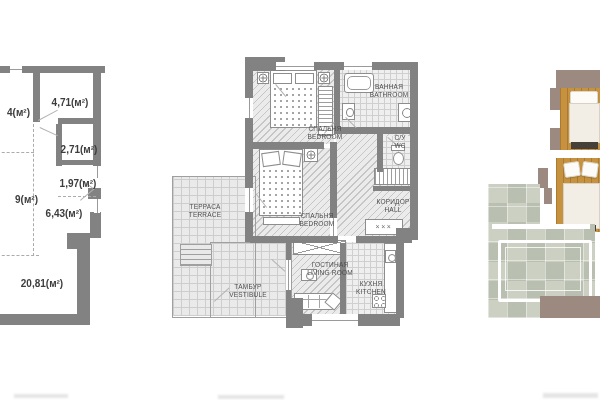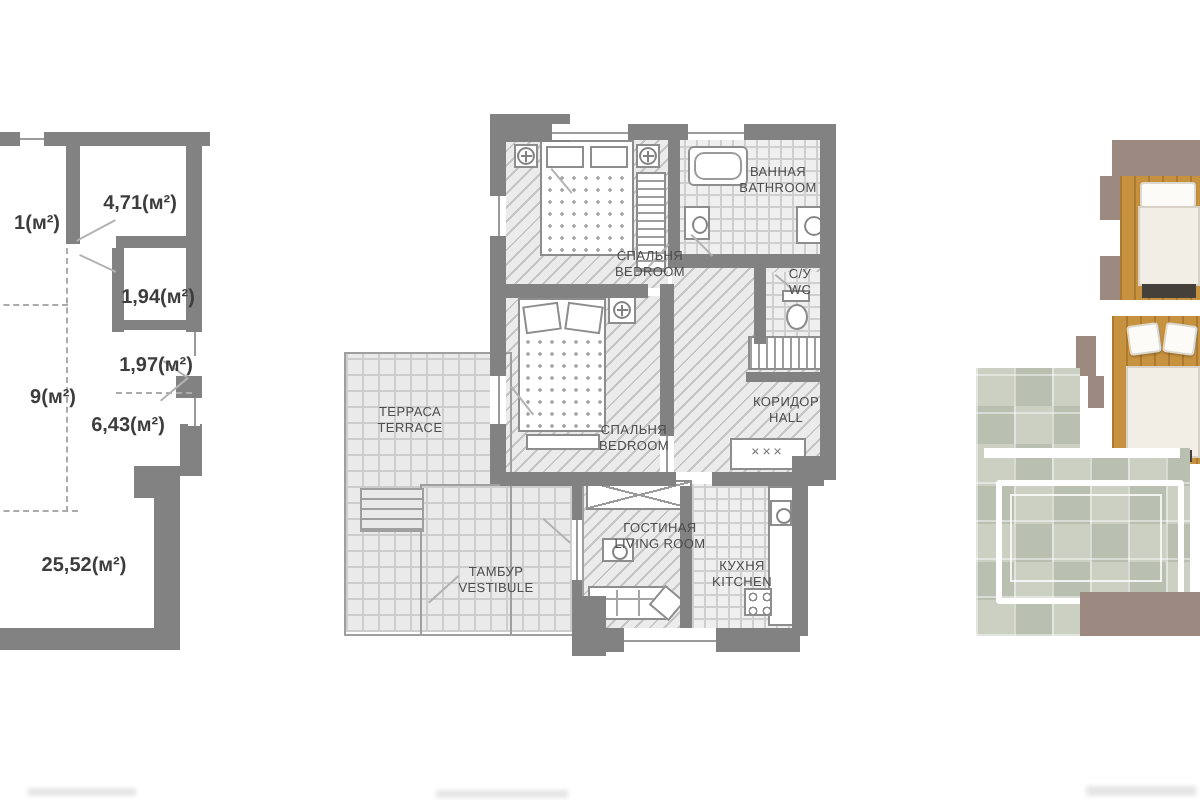--- a/index.html
+++ b/index.html
@@ -96,27 +96,27 @@
       </div>
     <div class="sub" id="l-open">
         <div class="win-h" style="left: 10px; top: 66px; width: 12px; height: 7px;"></div>
         <div class="win-v" style="left: 93px; top: 166px; width: 8px; height: 12px;"></div>
         <div class="win-v" style="left: 94px; top: 199px; width: 6px; height: 14px;"></div>
         <div class="door" style="left: 38px; top: 120px; width: 22px; height: 1px; transform: rotate(-28deg);"></div>
         <div class="door" style="left: 40px; top: 127px; width: 20px; height: 1px; transform: rotate(25deg);"></div>
         <div class="door" style="left: 82px; top: 180px; width: 14px; height: 1px; transform: rotate(35deg);"></div>
         <div class="door" style="left: 80px; top: 200px; width: 18px; height: 1px; transform: rotate(-40deg);"></div>
       </div>
-    <div class="llabel cut" style="left:30px;top:112px">1(м²)</div>
+    <div class="llabel cut" style="left:30px;top:112px">4(м²)</div>
     <div class="llabel" style="left:70px;top:102px">4,71(м²)</div>
-    <div class="llabel" style="left:79px;top:149px">1,94(м²)</div>
+    <div class="llabel" style="left:79px;top:149px">2,71(м²)</div>
     <div class="llabel" style="left:78px;top:183px">1,97(м²)</div>
     <div class="llabel cut" style="left:38px;top:199px">9(м²)</div>
     <div class="llabel" style="left:64px;top:213px">6,43(м²)</div>
-    <div class="llabel" style="left:42px;top:283px">25,52(м²)</div>
+    <div class="llabel" style="left:42px;top:283px">20,81(м²)</div>
   </div>
 
   <div class="layer" id="center-plan">
 
     <div class="sub">
       <div class="hatch abs" style="left:253px;top:68px;width:81px;height:76px"></div>
       <div class="grid6 abs" style="left:336px;top:70px;width:76px;height:58px"></div>
       <div class="hatch abs" style="left:336px;top:130px;width:76px;height:106px"></div>
       <div class="grid6 abs" style="left:380px;top:136px;width:32px;height:48px"></div>
       <div class="hatch abs" style="left:253px;top:148px;width:79px;height:90px"></div>

